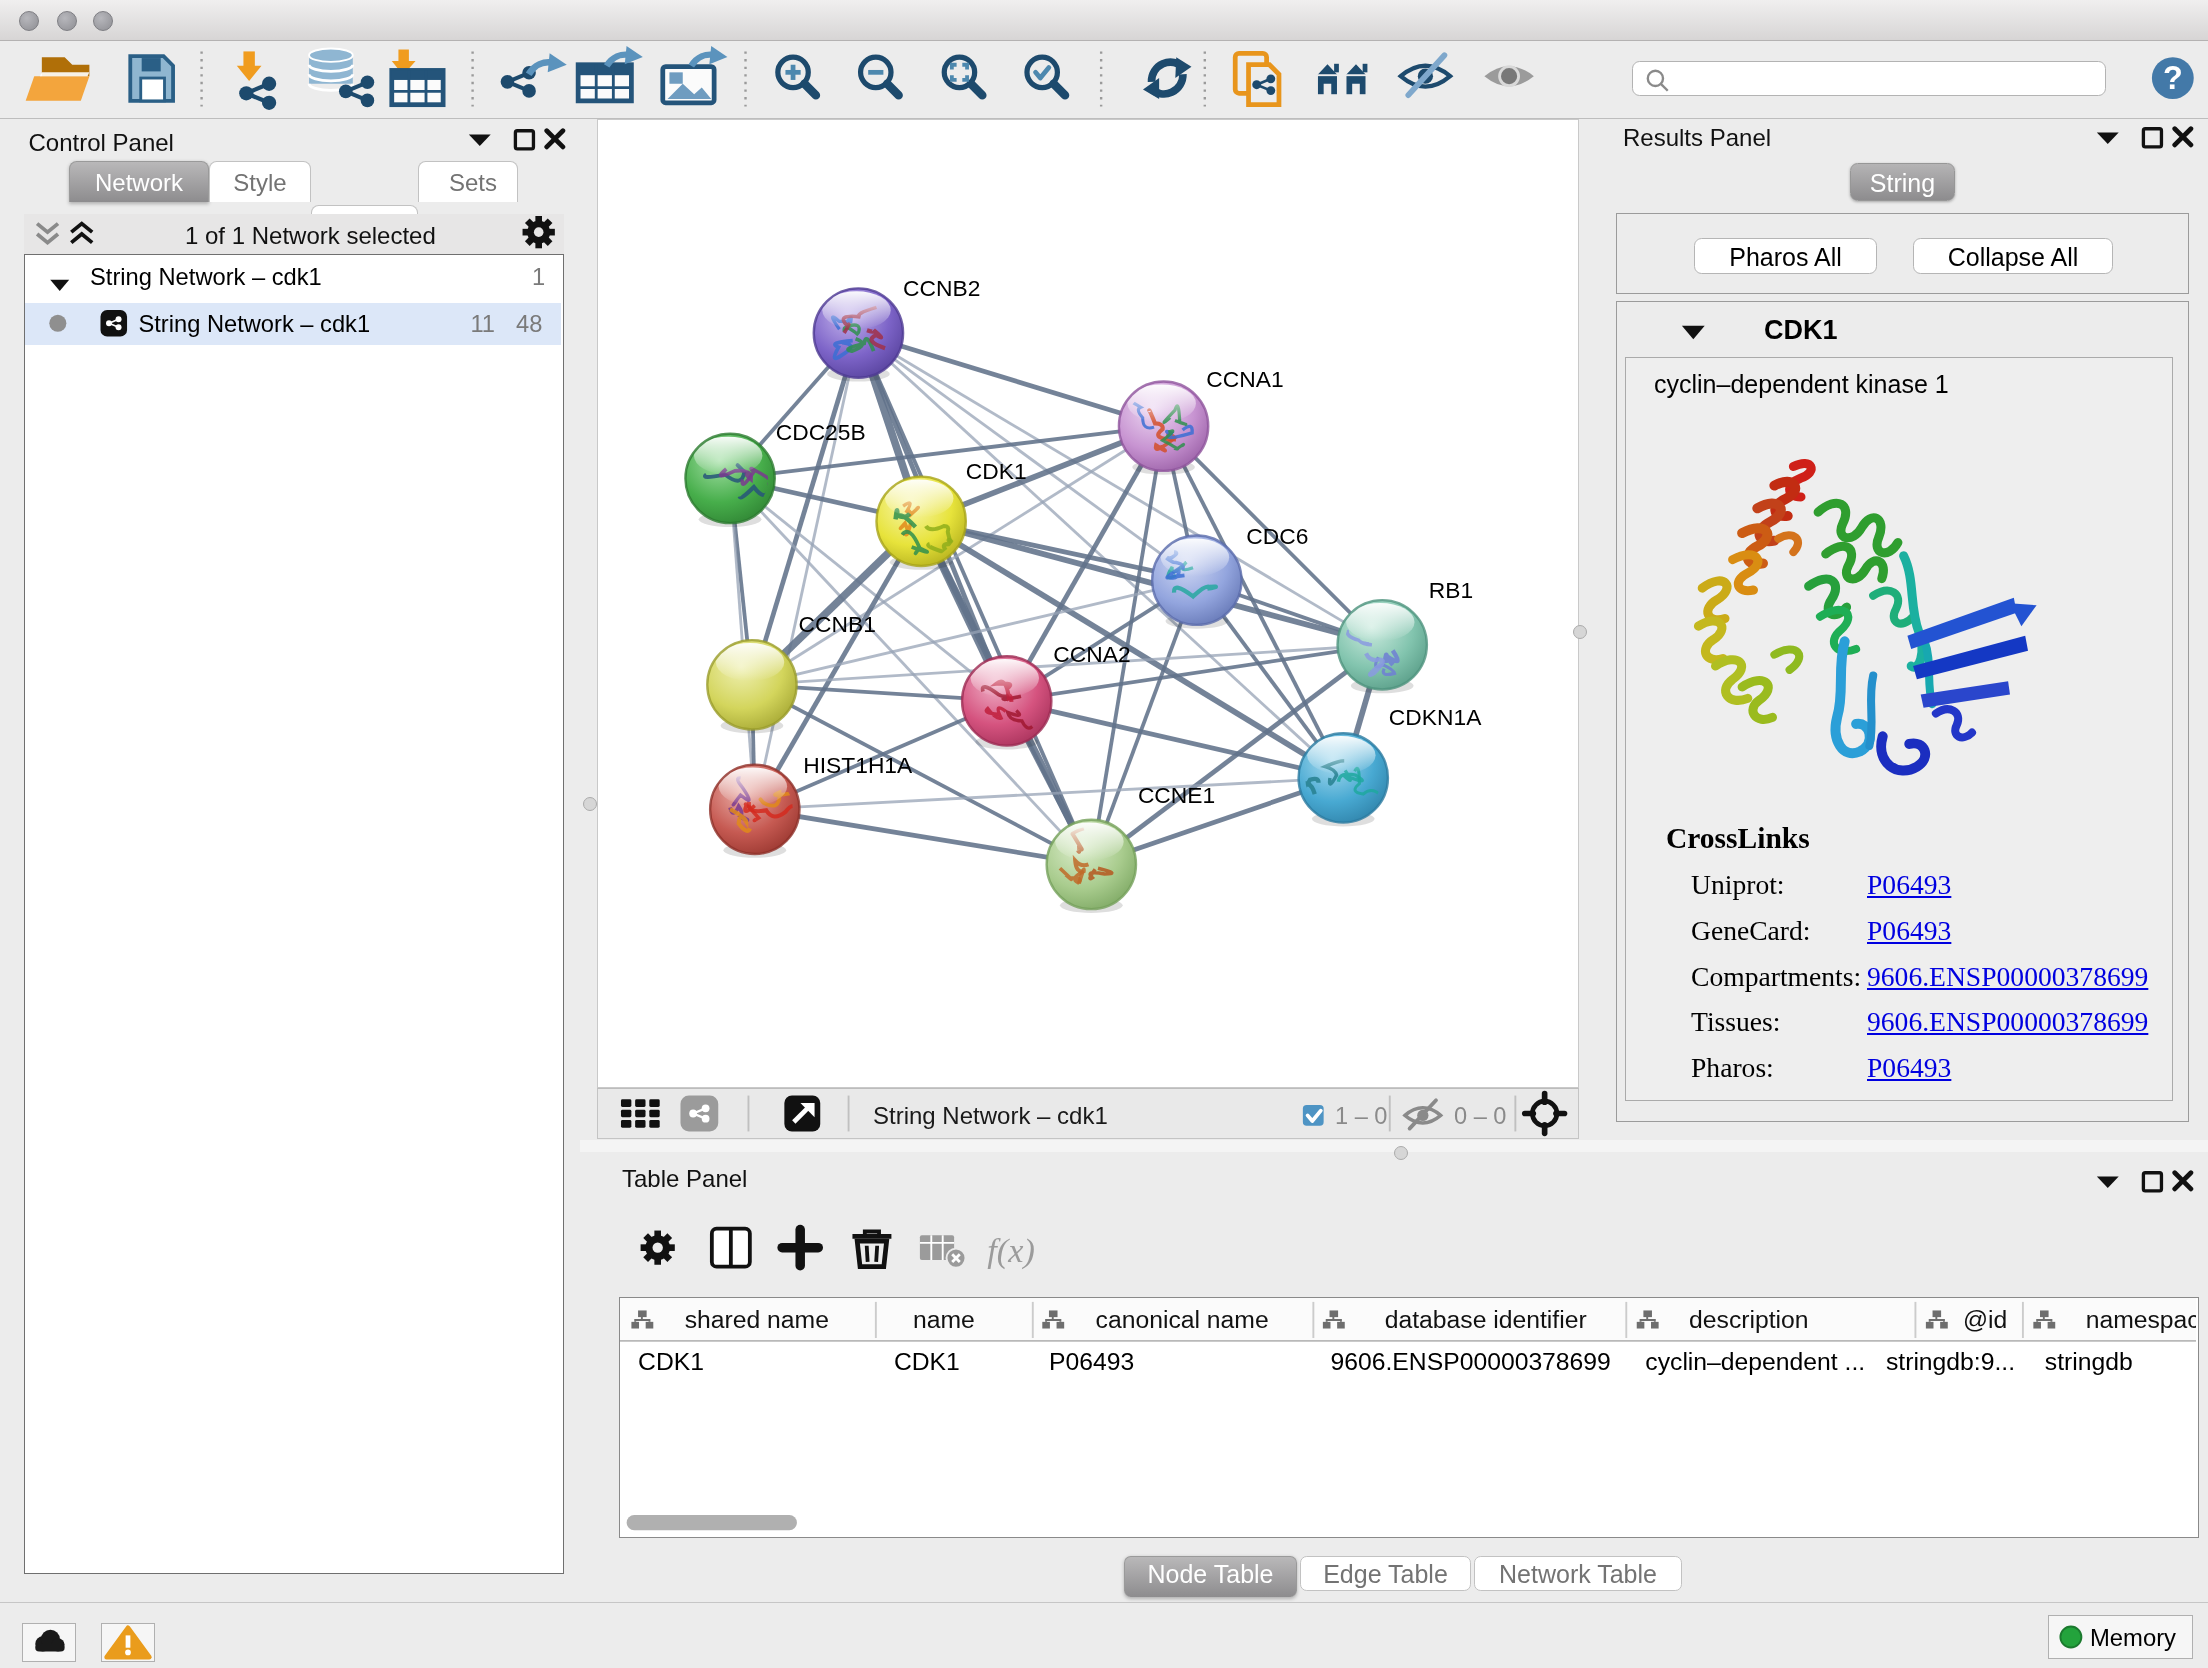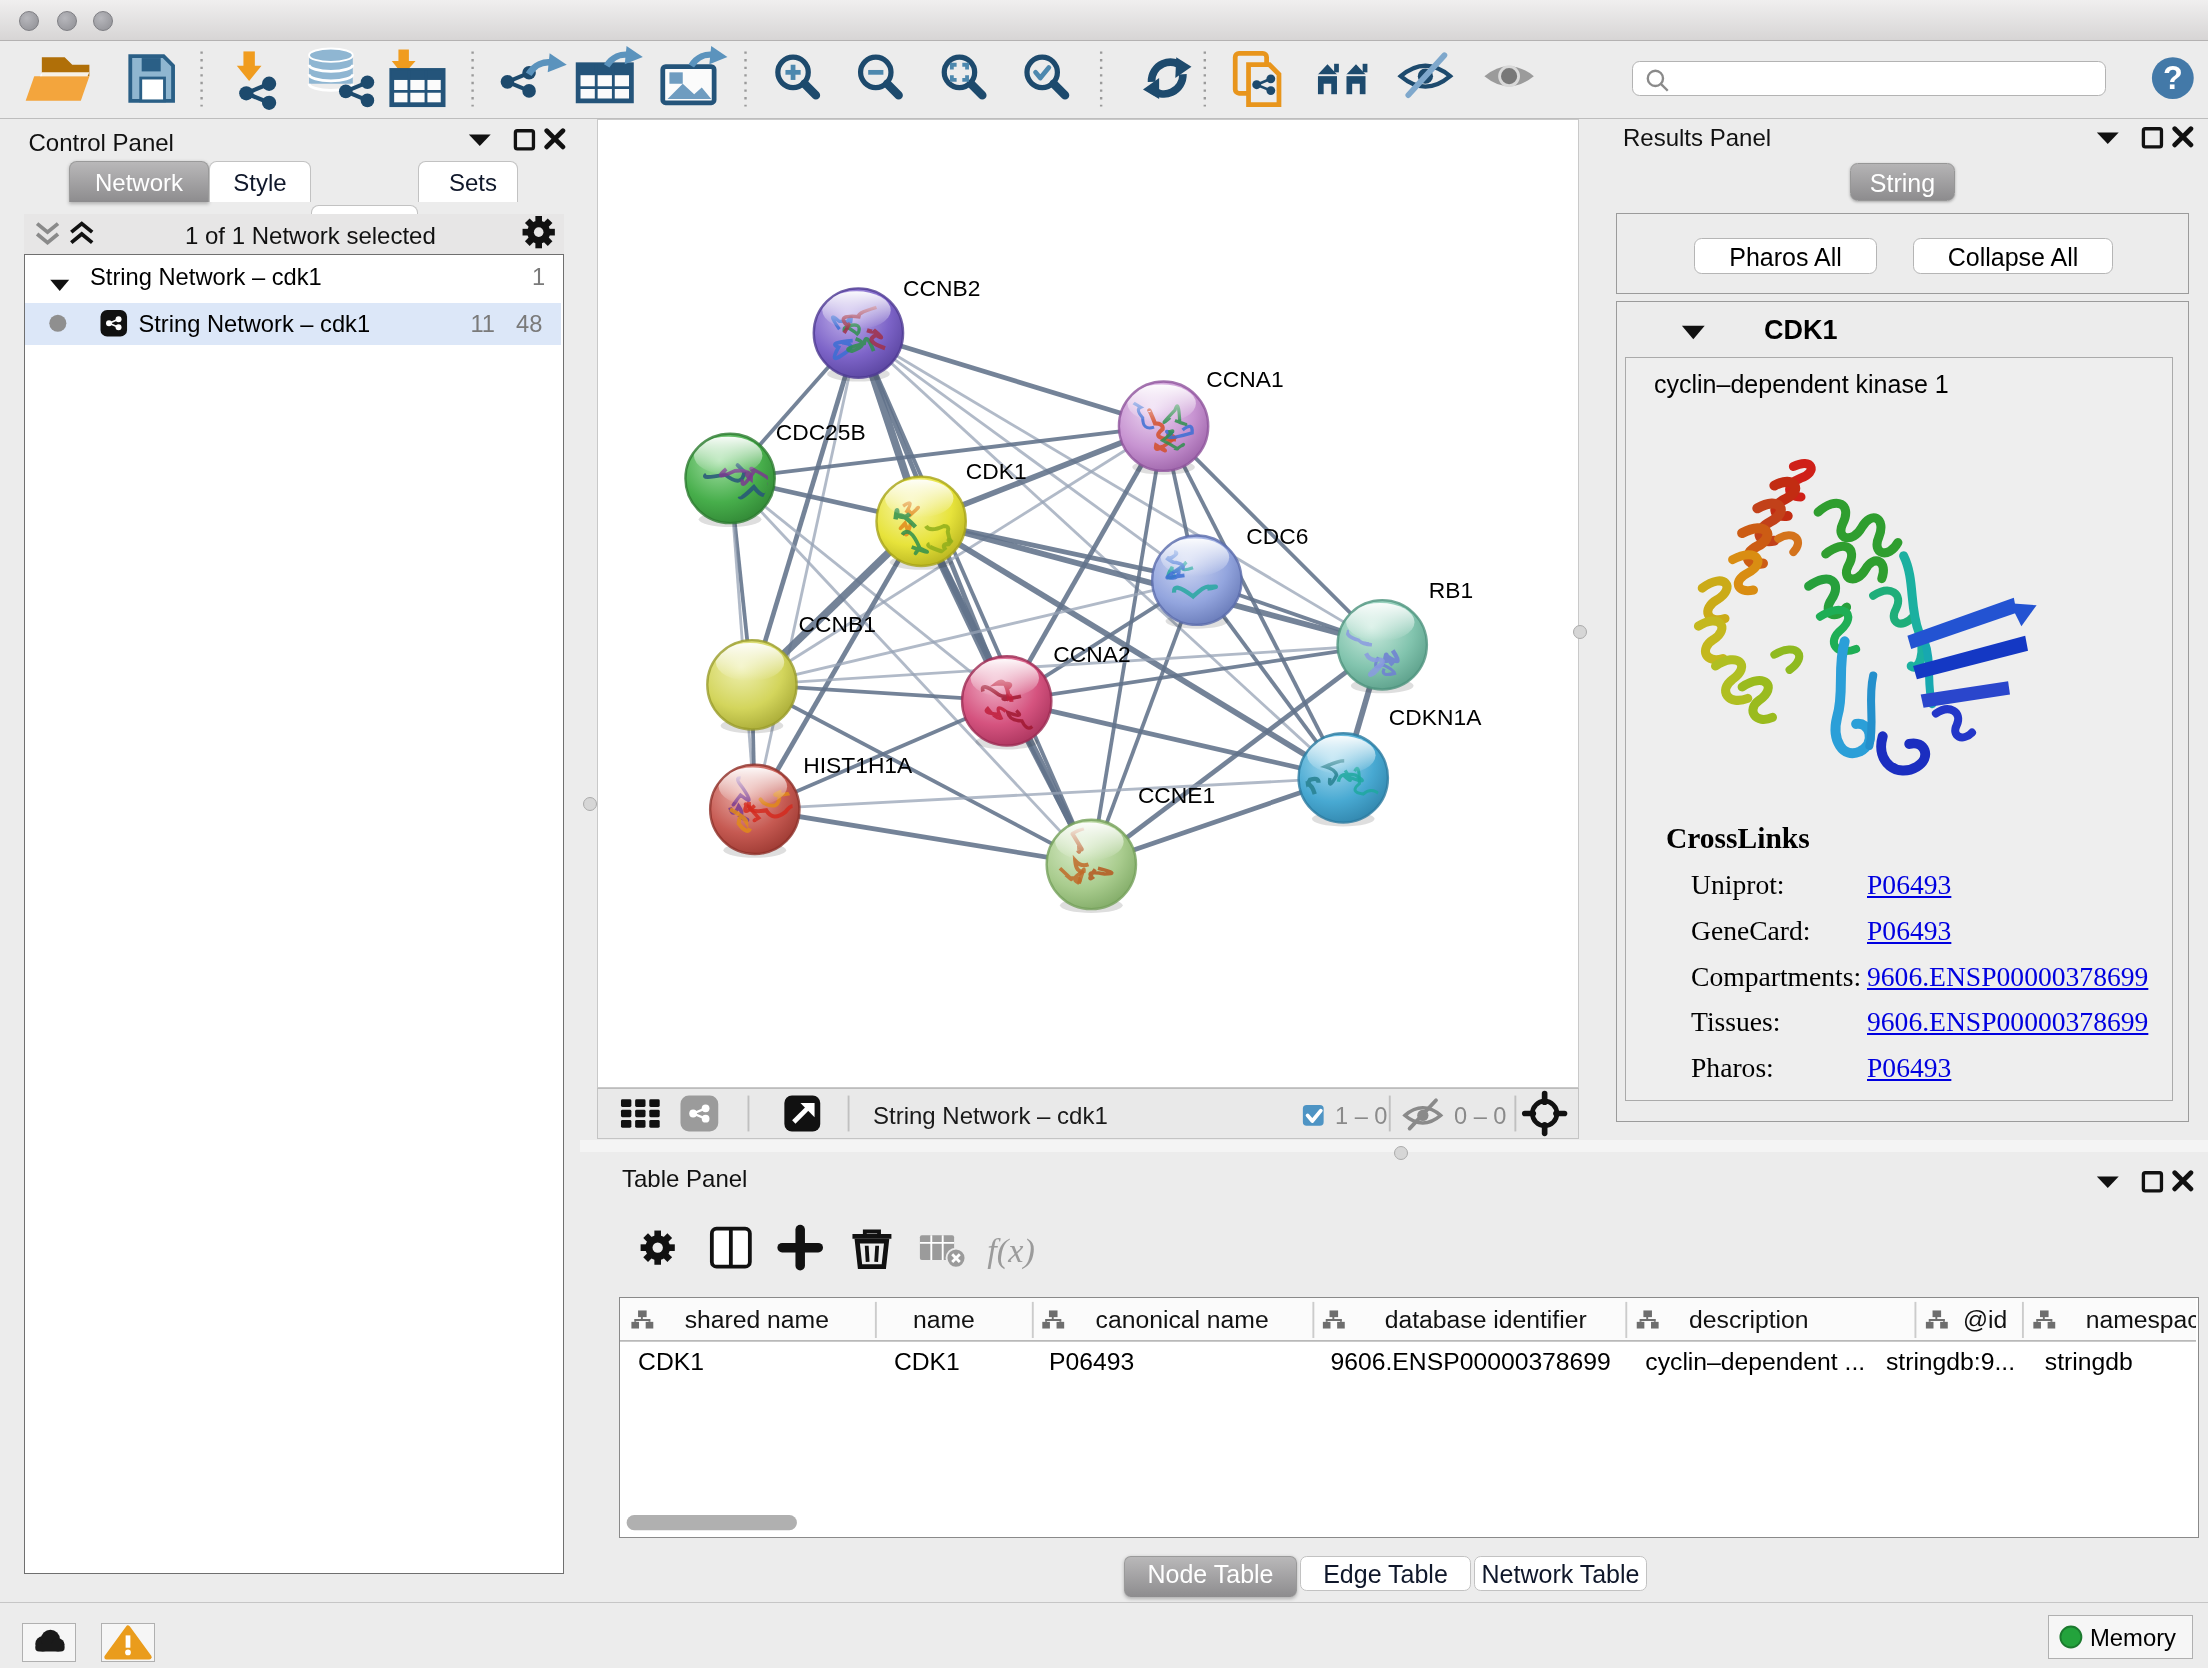--- a/index.html
+++ b/index.html
@@ -5,21 +5,21 @@
 html,body{margin:0;padding:0;}
 #app{position:relative;width:2208px;height:1668px;background:#ececec;font-family:"Liberation Sans",sans-serif;overflow:hidden;}
 .abs{position:absolute;}
 #titlebar{left:0;top:0;width:2208px;height:40px;background:linear-gradient(#f0efef,#d7d5d5);border-bottom:1px solid #b4b2b2;}
 #title{left:0;top:7.6px;width:2208px;text-align:center;font-size:26px;font-weight:bold;color:#3e3e3e;letter-spacing:-0.3px;}
 .light{top:11.4px;width:20px;height:20px;border-radius:50%;background:radial-gradient(circle at 38% 34%,#b7b7bc,#8e8e93);border:1px solid #7e7e83;box-sizing:border-box;}
 #toolbar{left:0;top:41px;width:2208px;height:77px;background:#ececec;border-bottom:1px solid #bdbdbd;}
 #searchbox{left:1632px;top:61px;width:474px;height:35px;background:#fff;border:1px solid #b3b3b3;border-radius:7.6px;box-sizing:border-box;}
 
 #cp-title{left:28.5px;top:129px;font-size:24px;color:#111;}
-.tab{position:absolute;top:161px;height:41px;box-sizing:border-box;border:1px solid #c2c2c2;border-bottom:none;border-radius:7.6px 7.6px 0 0;background:#fff;color:#0f172a;font-size:24px;text-align:center;line-height:41px;}
+.tab{position:absolute;top:161px;height:41px;box-sizing:border-box;border:1px solid #c2c2c2;border-bottom:none;border-radius:7.6px 7.6px 0 0;background:#fff;color:#737373;font-size:24px;text-align:center;line-height:41px;}
 .tabsel{background:linear-gradient(#b9b8b9,#8d8c8e);color:#fff;border-color:#9a9a9a;box-shadow:0 1.9px 3.8px rgba(0,0,0,.25);}
 #cp-bar{left:24px;top:214px;width:540px;height:40px;background:#e7e6e6;}
 #cp-tree{left:24px;top:254px;width:540px;height:1320px;background:#fff;border:1.9px solid #6f6f6f;box-sizing:border-box;}
 #row-sel{left:0px;top:48px;width:536px;height:42px;background:#dce7f8;}
 
 #canvas{left:597px;top:119px;width:982px;height:969px;background:#fff;border:1px solid #c9c9c9;box-sizing:border-box;}
 #navbar{left:597px;top:1088px;width:982px;height:51px;background:#e9e9e9;border:1px solid #c4c4c4;border-top:1px solid #bcbcbc;box-sizing:border-box;}
 #navtitle{left:873px;top:1102px;font-size:24px;color:#1a1a1a;}
 
 #rp-title{left:1623px;top:124px;font-size:24px;color:#111;}
@@ -618,21 +618,21 @@
       <rect x="307" y="14" width="36" height="26" rx="2" fill="#9b9b9b"></rect>
       <line x1="307" y1="22" x2="343" y2="22" stroke="#fff" stroke-width="2"></line>
       <line x1="319" y1="14" x2="319" y2="40" stroke="#fff" stroke-width="2"></line>
       <line x1="331" y1="14" x2="331" y2="40" stroke="#fff" stroke-width="2"></line>
       <circle cx="345" cy="38" r="10" fill="#9b9b9b" stroke="#ececec" stroke-width="2"></circle>
       <path d="M341,34 l8,8 M349,34 l-8,8" stroke="#fff" stroke-width="3"></path>
       <text x="378" y="42" font-size="36" font-style="italic" fill="#9b9b9b" font-family="Liberation Serif,serif">f(x)</text>
     </svg>
     <div class="abs tab tabsel" style="left:1124px;top:1556px;width:173px;height:41px;line-height:35px;border-radius:6.7px;font-size:25px;">Node Table</div>
     <div class="abs tab" style="left:1300px;top:1556px;width:171px;height:35px;line-height:35px;border-radius:6.7px;font-size:25px;border-bottom:1px solid #c2c2c2;">Edge Table</div>
-    <div class="abs tab" style="left:1474px;top:1556px;width:173px;height:35px;line-height:35px;border-radius:6.7px;font-size:25px;border-bottom:1px solid #c2c2c2;">Network Table</div>
+    <div class="abs tab" style="left:1474px;top:1556px;width:208px;height:35px;line-height:35px;border-radius:6.7px;font-size:25px;border-bottom:1px solid #c2c2c2;">Network Table</div>
   <div class="abs" id="statusbar"></div>
   <div class="abs sbtn" style="left:22px;"></div>
   <div class="abs sbtn" style="left:101px;"></div>
   <div class="abs" id="memory"></div>
 <svg class="abs" style="left:461px;top:126px;" width="105" height="28.5" viewBox="0 0 110 30">
       <polygon points="8,9 31,9 19.5,21" fill="#111"></polygon>
       <rect x="57" y="5" width="19" height="19" rx="2" fill="none" stroke="#111" stroke-width="3.5"></rect>
       <path d="M90,5 l17,17 M107,5 l-17,17" stroke="#111" stroke-width="5" stroke-linecap="round"></path>
     </svg>
     <svg class="abs" style="left:2089px;top:124px;" width="105" height="28.5" viewBox="0 0 110 30">

